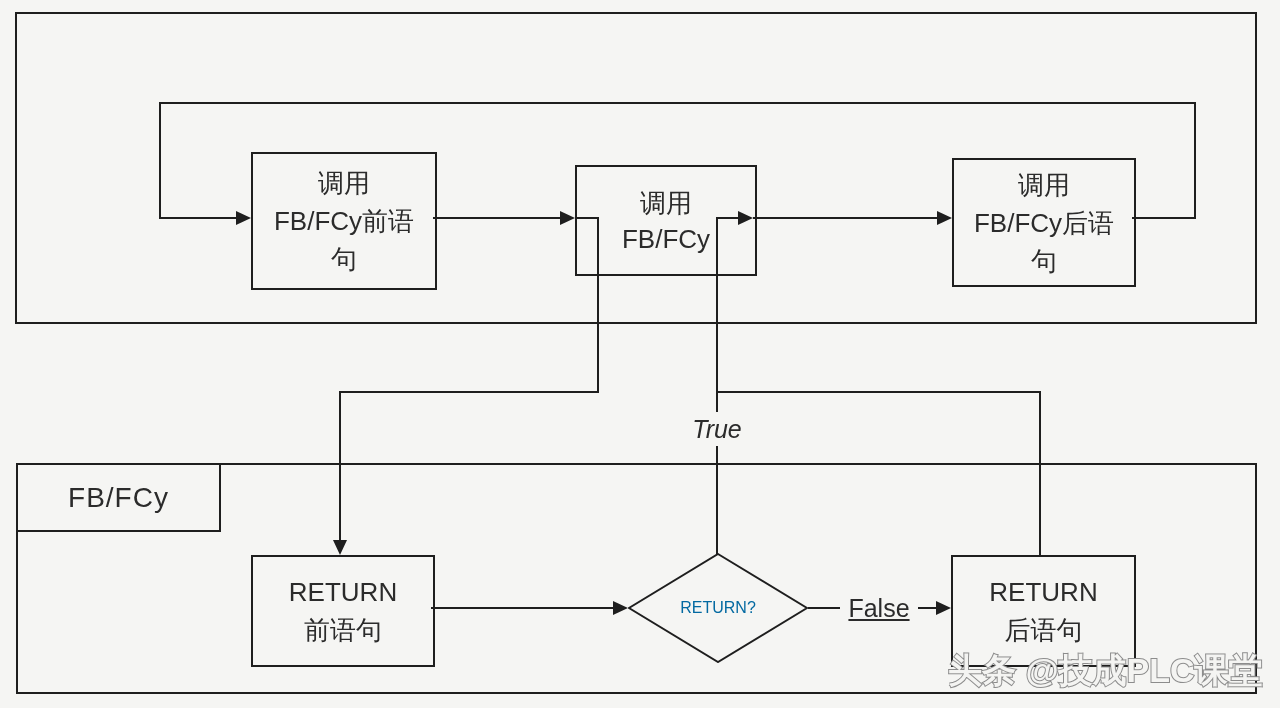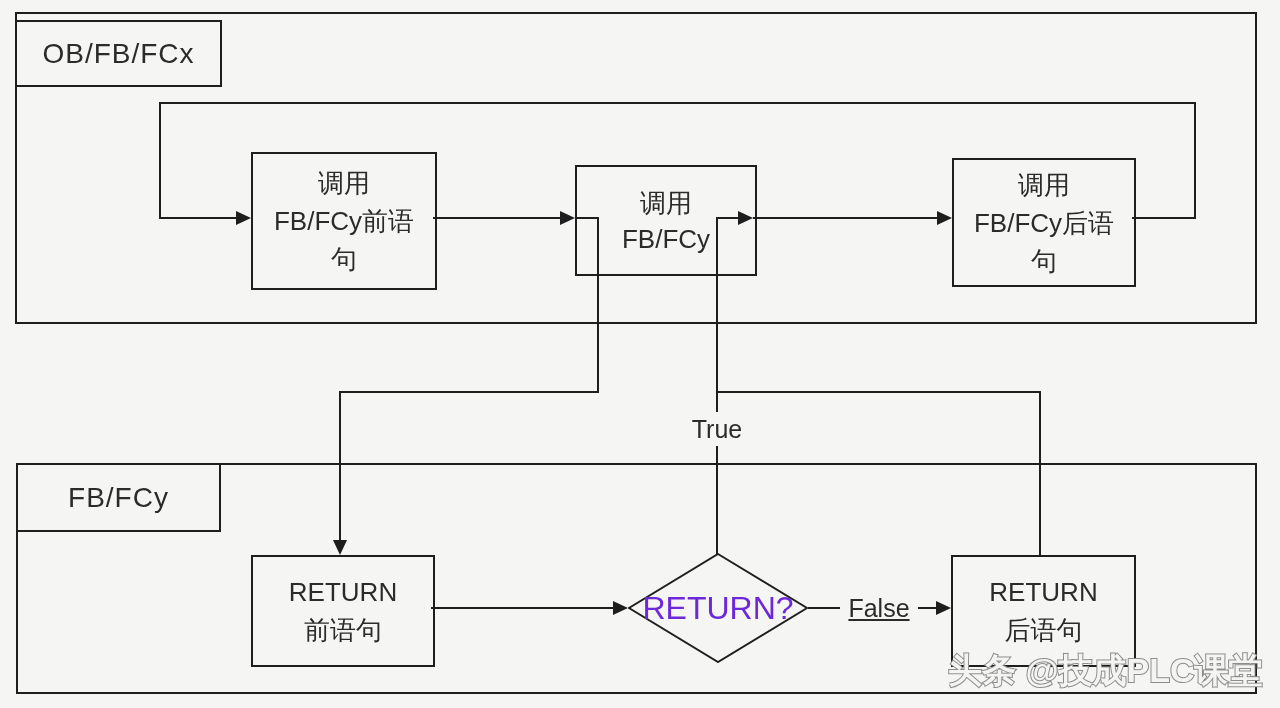--- a/index.html
+++ b/index.html
@@ -29,36 +29,35 @@
   .arrow.down{border-left:7px solid transparent;border-right:7px solid transparent;border-top:15px solid #1e1e1e;}
   .edge-label{
     position:absolute;z-index:4;background:#f5f5f3;
     font-size:25px;color:#2b2b2b;text-align:center;
     display:flex;align-items:center;justify-content:center;
   }
   .diamond-wrap{position:absolute;left:628px;top:553px;width:180px;height:110px;z-index:3;}
   .diamond-text{
     position:absolute;left:628px;top:553px;width:180px;height:110px;z-index:4;
     display:flex;align-items:center;justify-content:center;
-    font-size:32px;color:#6d28d9;
+    font-size:16px;color:#0369a1;
   }
   .watermark{position:absolute;left:946px;top:646px;width:330px;height:50px;z-index:6;}
   .watermark text{
     font-family:"Liberation Sans","DejaVu Sans",sans-serif;
     font-size:34px;font-weight:bold;
     paint-order:stroke;
   }
 </style>
 </head>
 <body>
 
 <div class="stage">
 
   <div class="container" style="left:15px;top:12px;width:1238px;height:308px;"></div>
-  <div class="corner-label" style="left:15px;top:20px;width:203px;height:63px;">OB/FB/FCx</div>
 
   <div class="container" style="left:16px;top:463px;width:1237px;height:227px;"></div>
   <div class="corner-label" style="left:16px;top:463px;width:201px;height:65px;">FB/FCy</div>
 
   <div class="line" style="left:160px;top:102px;width:1036px;height:2px;"></div>
   <div class="line" style="left:159px;top:102px;width:2px;height:117px;"></div>
   <div class="line" style="left:1194px;top:102px;width:2px;height:117px;"></div>
   <div class="line" style="left:1132px;top:217px;width:63px;height:2px;"></div>
   <div class="line" style="left:159px;top:217px;width:78px;height:2px;"></div>
   <div class="arrow right" style="left:236px;top:211px;"></div>
@@ -100,20 +99,20 @@
   <div class="node" style="left:951px;top:555px;width:181px;height:108px;line-height:38px;">RETURN
 后语句</div>
 
   <div class="diamond-wrap">
     <svg width="180" height="110" viewBox="0 0 180 110">
       <polygon points="90,1 179,55 90,109 1,55" fill="#f5f5f3" stroke="#1e1e1e" stroke-width="2"></polygon>
     </svg>
   </div>
   <div class="diamond-text">RETURN?</div>
 
-  <div class="edge-label" style="left:683px;top:412px;width:68px;height:34px;">True</div>
+  <div class="edge-label" style="left:683px;top:412px;width:68px;height:34px;font-style:italic;">True</div>
   <div class="edge-label" style="left:840px;top:593px;width:78px;height:30px;text-decoration:underline;">False</div>
 
   <svg class="watermark" viewBox="0 0 330 50">
     <text x="2" y="36" fill="#f4f4f2" stroke="#8c8c8c" stroke-width="2">头条 @技成PLC课堂</text>
   </svg>
 
 </div>
 
 </body></html>

